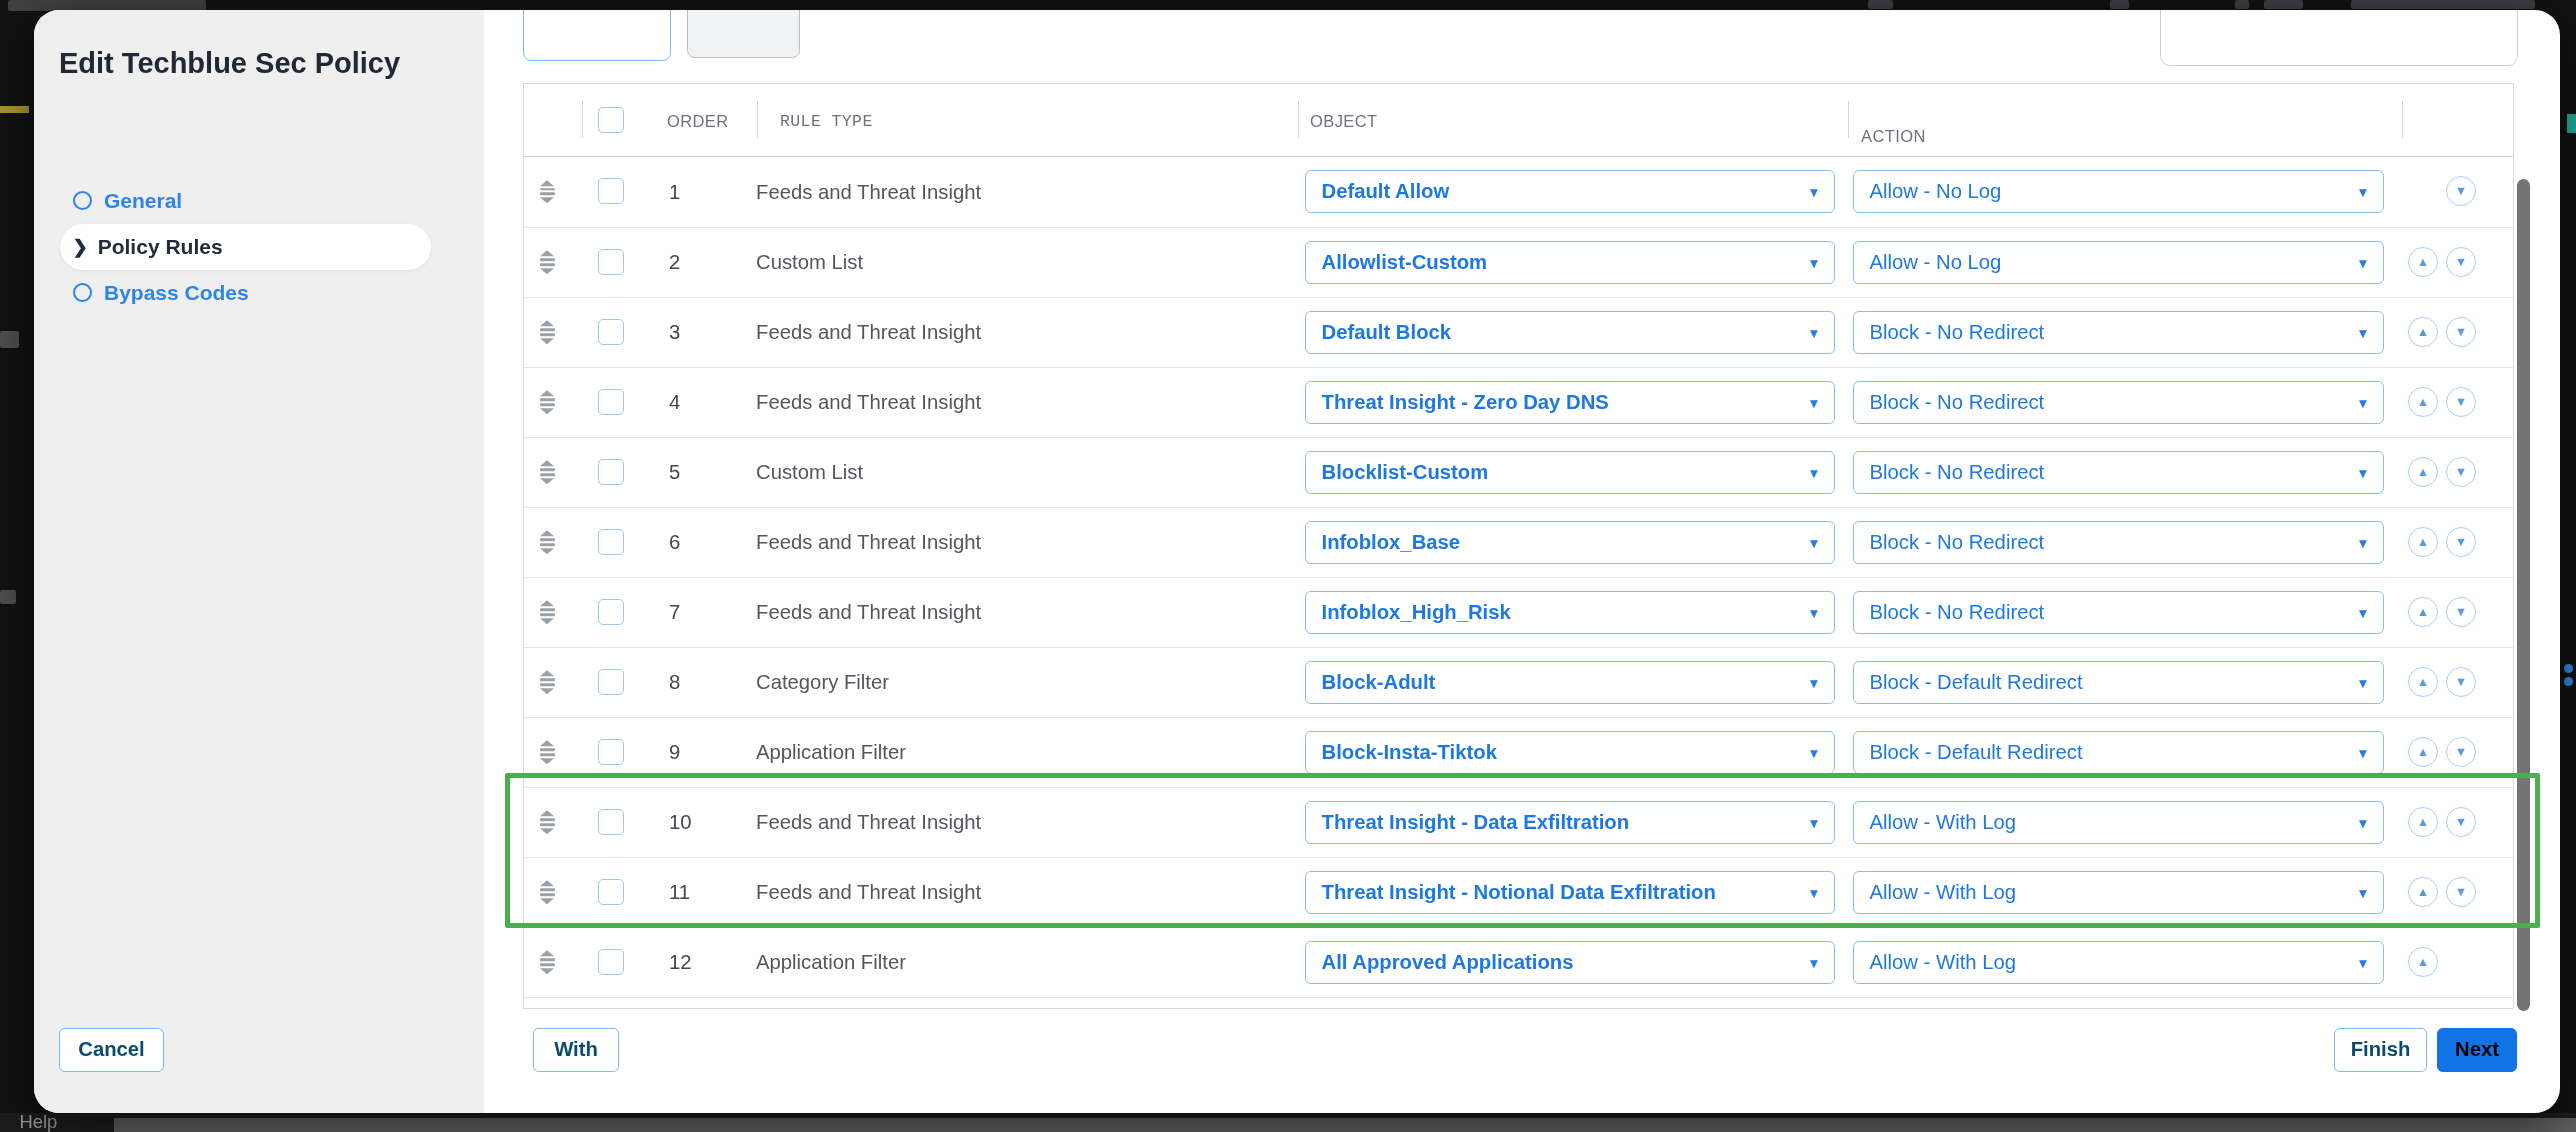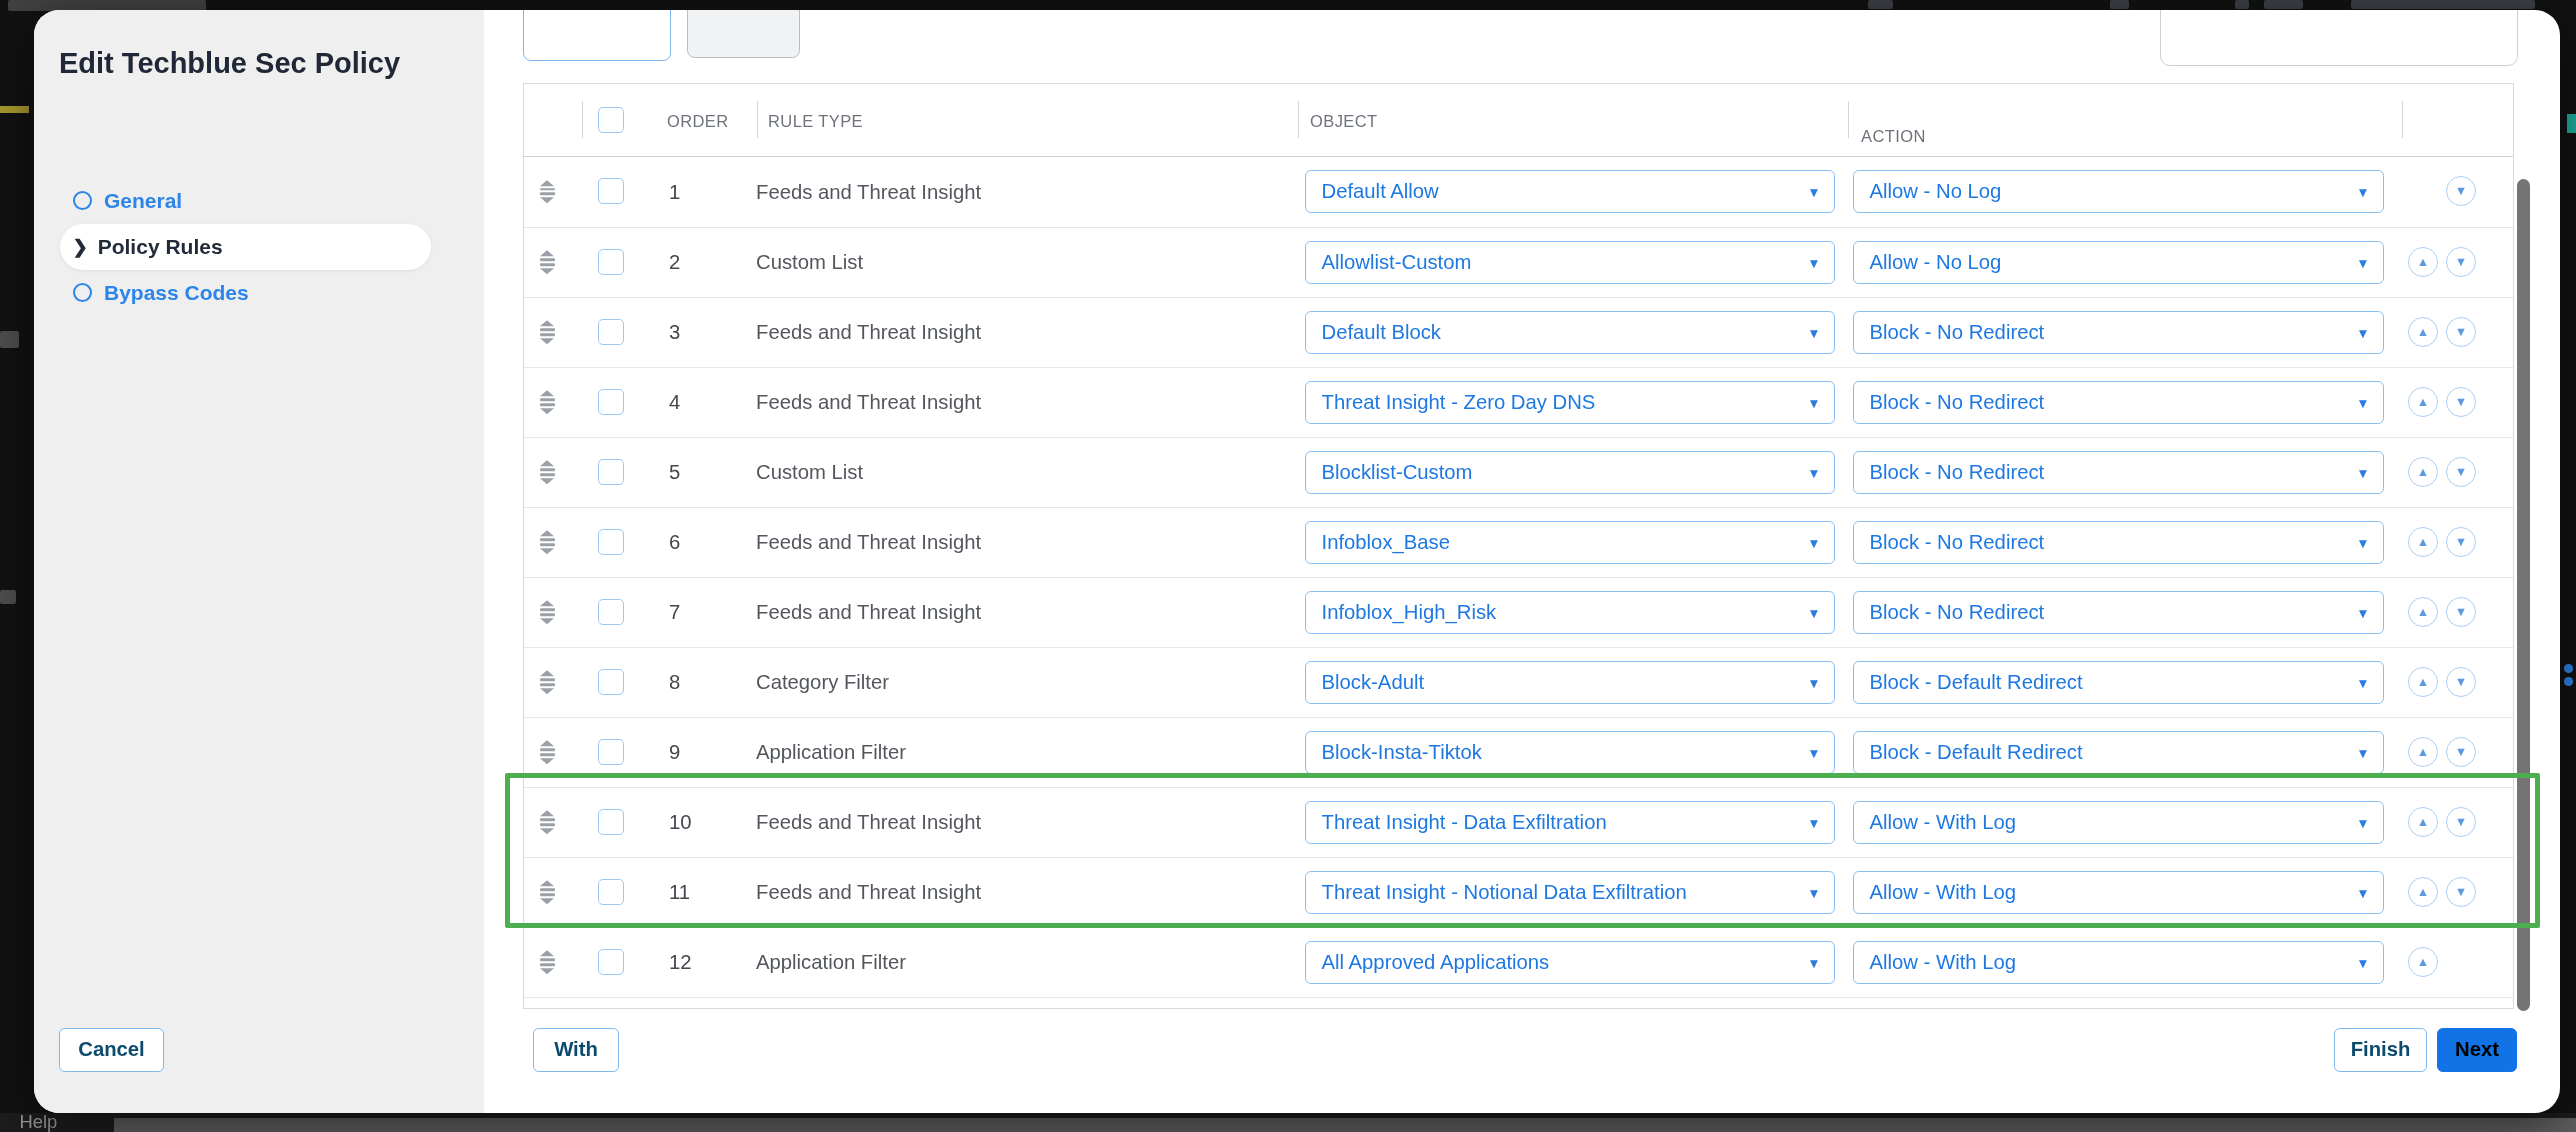--- a/index.html
+++ b/index.html
@@ -53,21 +53,21 @@
   .cut-btn-gray { position:absolute; left:653px; top:-9.7px; width:113px; height:58px;
                   border:1.9px solid #b9bcbf; border-radius:7.7px; background:#f1f2f3; }
   .cut-input    { position:absolute; left:2126px; top:-11.6px; width:358px; height:68px;
                   border:1.9px solid #cdd0d3; border-radius:9.7px; background:#fff; }
 
   
   .rules-table { position:absolute; left:489px; top:73px; width:1991px; height:926px;
                  border:1px solid #d7d9db; background:#fff; }
   .thead { position:relative; height:73px; border-bottom:1px solid #cfd2d5; }
   .th { position:absolute; top:28px; font-size:16.5px; color:#6e737b; font-weight:500; letter-spacing:0.4px; }
-  .th-order { left:143px; } .th-ruletype { left:244px; } .th-object { left:786px; } .th-action { left:1337px;margin-top:15px; }
+  .th-order { left:143px; } .th-ruletype { left:256px;font-family:Liberation Mono, monospace; } .th-object { left:786px; } .th-action { left:1337px;margin-top:15px; }
   .vdiv { position:absolute; top:17.4px; width:1px; height:37px; background:#d3d5d8; }
 
   .row { position:relative; height:70px; border-top:1px solid #e4e6e8; background:#fff; }
   .rows-wrap .row:first-child { border-top:none; }
   .tbl-bottom-strip { height:16.5px; border-top:1px solid #e4e6e8; }
 
   .drag-handle { position:absolute; left:15.5px; top:50%; transform:translateY(-50%);
                  display:flex; flex-direction:column; align-items:center; gap:1.9px; cursor:grab; }
   .drag-handle .tri-up { width:0; height:0; border-left:7.7px solid transparent; border-right:7.7px solid transparent;
                          border-bottom:6.8px solid #9aa0a6; }
@@ -81,21 +81,21 @@
   .row .checkbox { top:21px; }
 
   .cell-order { position:absolute; left:145px; top:50%; transform:translateY(-50%);
                 font-size:20.3px; color:#43474d; }
   .cell-ruletype { position:absolute; left:232px; top:50%; transform:translateY(-50%);
                    font-size:20.3px; color:#53575d; }
 
   .select-box { position:absolute; top:13.5px; height:43px; border:1.9px solid #88bdf0; border-radius:5.8px;
                 background:#fff; display:flex; align-items:center; padding:0 43px 0 15.5px;
                 font-size:20.3px; color:#1d78e2; cursor:pointer; white-space:nowrap; }
-  .select-object { left:781px; width:530px; }
+  .select-object { left:781px; width:530px;font-weight:bold; }
   .select-action { left:1329px; width:531px; }
   .select-box .caret { position:absolute; right:13.5px; top:50%; transform:translateY(-50%);
                        font-size:13.5px; color:#2b7ce0; }
 
   .circle-btn { position:absolute; top:19.4px; width:30px; height:30px; border:1.9px solid #a9cef4;
                 border-radius:50%; background:#fff; display:flex; align-items:center; justify-content:center;
                 font-size:12.6px; color:#5d99de; cursor:pointer; }
   .circle-up { left:1884px; } .circle-down { left:1922px; }
 
   .green-highlight { position:absolute; left:471px; top:763px; width:2035px; height:155px;

